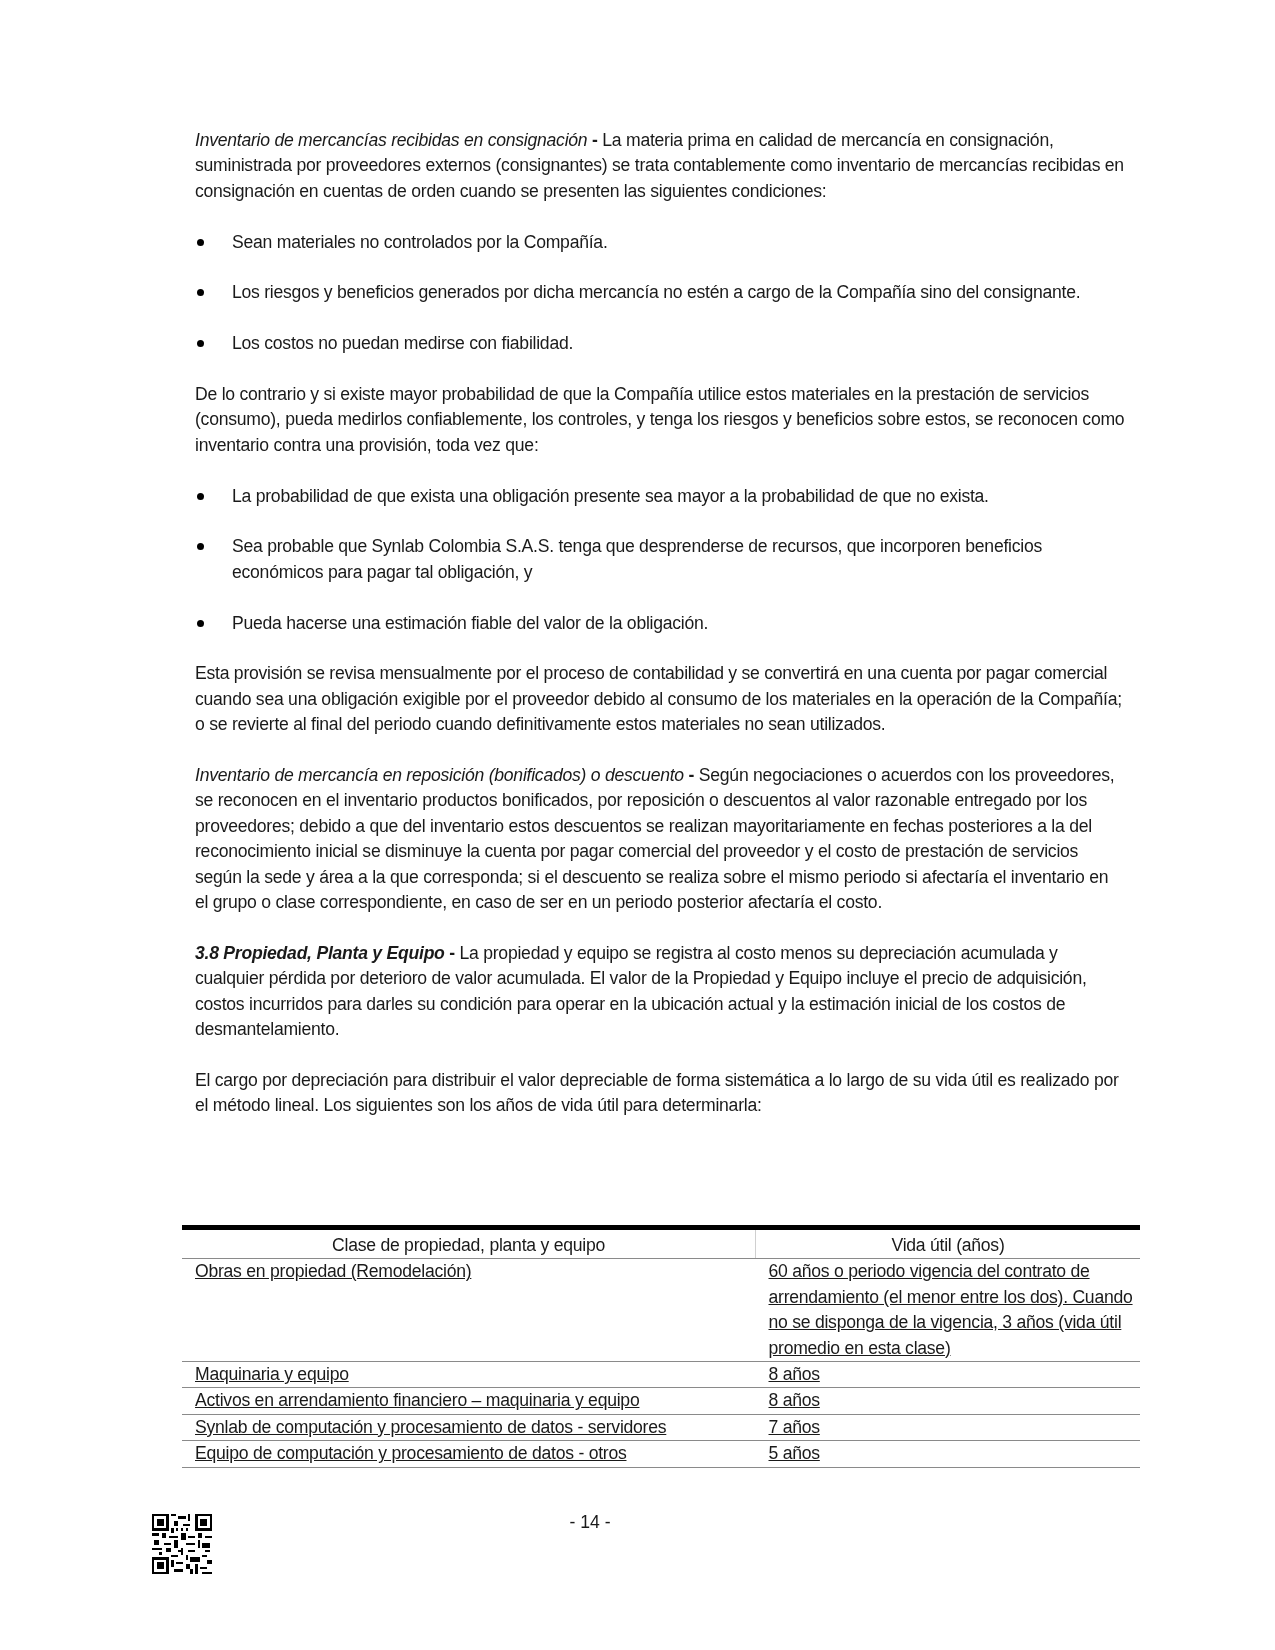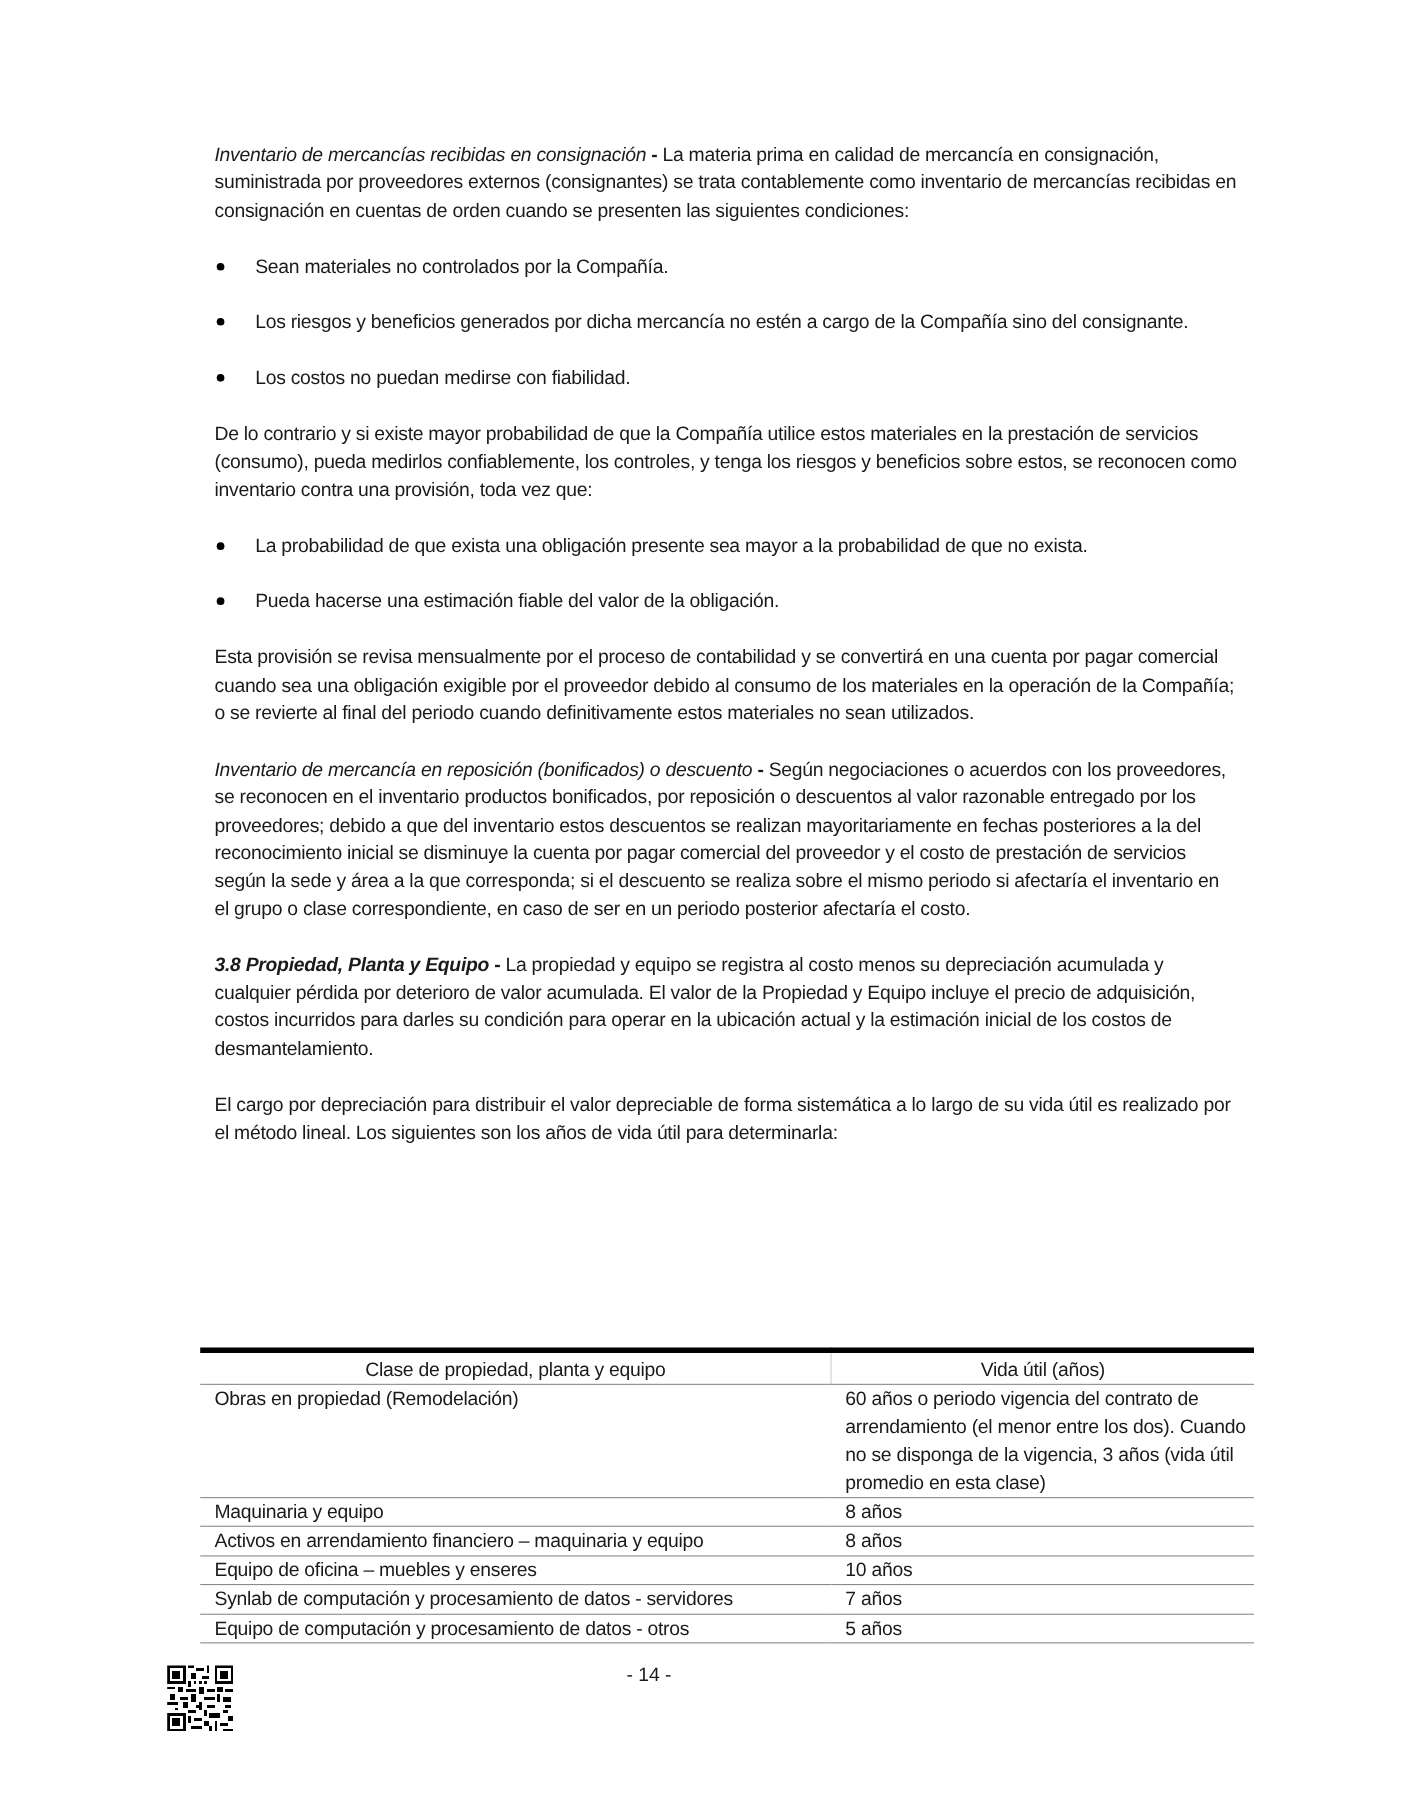--- a/index.html
+++ b/index.html
@@ -15,21 +15,21 @@
   ul.bullets li { position: relative; padding-left: 37px; margin-bottom: 25.4px; }
   ul.bullets li .dot { position: absolute; left: 2px; top: 9px; width: 7px; height: 7px;
                        border-radius: 50%; background: #000; }
   table.ppe { position: absolute; left: 182px; top: 1225px; width: 958px;
               border-collapse: collapse; font-size: 17.6px; line-height: 25.4px;
               letter-spacing: -0.25px; }
   table.ppe thead tr { border-top: 5px solid #000; }
   table.ppe th { font-weight: normal; text-align: center; padding: 3px 0 0 0;
                  border-bottom: 1px solid #8a8a8a; }
   table.ppe td { vertical-align: top; padding: 0 0 0 13px;
-                 border-bottom: 1px solid #8a8a8a; }
+                 border-bottom: 1px solid #8a8a8a; text-decoration: underline; }
   table.ppe td.c1 { width: 560px; }
   table.ppe th.h1 { width: 573px; border-right: 1px solid #d0d0d0; }
   .pagenum { position: absolute; left: 0; width: 1180px; top: 1512px; text-align: center;
              font-size: 17.6px; }
   .qr { position: absolute; left: 152px; top: 1514px; width: 60px; height: 60px; }
 </style>
 </head>
 <body>
 
 <div class="page">
@@ -38,20 +38,21 @@
   <ul class="bullets">
     <li><span class="dot"></span><span>Sean materiales no controlados por la Compañía.</span></li>
     <li><span class="dot"></span><span>Los riesgos y beneficios generados por dicha mercancía no estén a cargo de la Compañía sino del consignante.</span></li>
     <li><span class="dot"></span><span>Los costos no puedan medirse con fiabilidad.</span></li>
   </ul>
 
   <p>De lo contrario y si existe mayor probabilidad de que la Compañía utilice estos materiales en la prestación de servicios (consumo), pueda medirlos confiablemente, los controles, y tenga los riesgos y beneficios sobre estos, se reconocen como inventario contra una provisión, toda vez que:</p>
 
   <ul class="bullets">
     <li><span class="dot"></span><span>La probabilidad de que exista una obligación presente sea mayor a la probabilidad de que no exista.</span></li>
+    <li><span class="dot"></span><span>Sea probable que Synlab Colombia S.A.S. tenga que desprenderse de recursos, que incorporen beneficios económicos para pagar tal obligación, y</span></li>
     <li><span class="dot"></span><span>Pueda hacerse una estimación fiable del valor de la obligación.</span></li>
   </ul>
 
   <p>Esta provisión se revisa mensualmente por el proceso de contabilidad y se convertirá en una cuenta por pagar comercial cuando sea una obligación exigible por el proveedor debido al consumo de los materiales en la operación de la Compañía; o se revierte al final del periodo cuando definitivamente estos materiales no sean utilizados.</p>
 
   <p><span class="it">Inventario de mercancía en reposición (bonificados) o descuento</span><span class="dash"> - </span><span>Según negociaciones o acuerdos con los proveedores, se reconocen en el inventario productos bonificados, por reposición o descuentos al valor razonable entregado por los proveedores; debido a que del inventario estos descuentos se realizan mayoritariamente en fechas posteriores a la del reconocimiento inicial se disminuye la cuenta por pagar comercial del proveedor y el costo de prestación de servicios según la sede y área a la que corresponda; si el descuento se realiza sobre el mismo periodo si afectaría el inventario en el grupo o clase correspondiente, en caso de ser en un periodo posterior afectaría el costo.</span></p>
 
   <p><span class="bi">3.8 Propiedad, Planta y Equipo</span><span class="dash"> - </span><span>La propiedad y equipo se registra al costo menos su depreciación acumulada y cualquier pérdida por deterioro de valor acumulada. El valor de la Propiedad y Equipo incluye el precio de adquisición, costos incurridos para darles su condición para operar en la ubicación actual y la estimación inicial de los costos de desmantelamiento.</span></p>
 
   <p>El cargo por depreciación para distribuir el valor depreciable de forma sistemática a lo largo de su vida útil es realizado por el método lineal. Los siguientes son los años de vida útil para determinarla:</p>
@@ -69,24 +70,20 @@
       <td class="c1">Obras en propiedad (Remodelación)</td>
       <td>60 años o periodo vigencia del contrato de arrendamiento (el menor entre los dos). Cuando no se disponga de la vigencia, 3 años (vida útil promedio en esta clase)</td>
     </tr>
     <tr>
       <td class="c1">Maquinaria y equipo</td>
       <td>8 años</td>
     </tr>
     <tr>
       <td class="c1">Activos en arrendamiento financiero – maquinaria y equipo</td>
       <td>8 años</td>
-    </tr>
-    <tr>
-      <td class="c1">Equipo de oficina – muebles y enseres</td>
-      <td>10 años</td>
     </tr>
     <tr>
       <td class="c1">Synlab de computación y procesamiento de datos - servidores</td>
       <td>7 años</td>
     </tr>
     <tr>
       <td class="c1">Equipo de computación y procesamiento de datos - otros</td>
       <td>5 años</td>
     </tr>
   </tbody>

